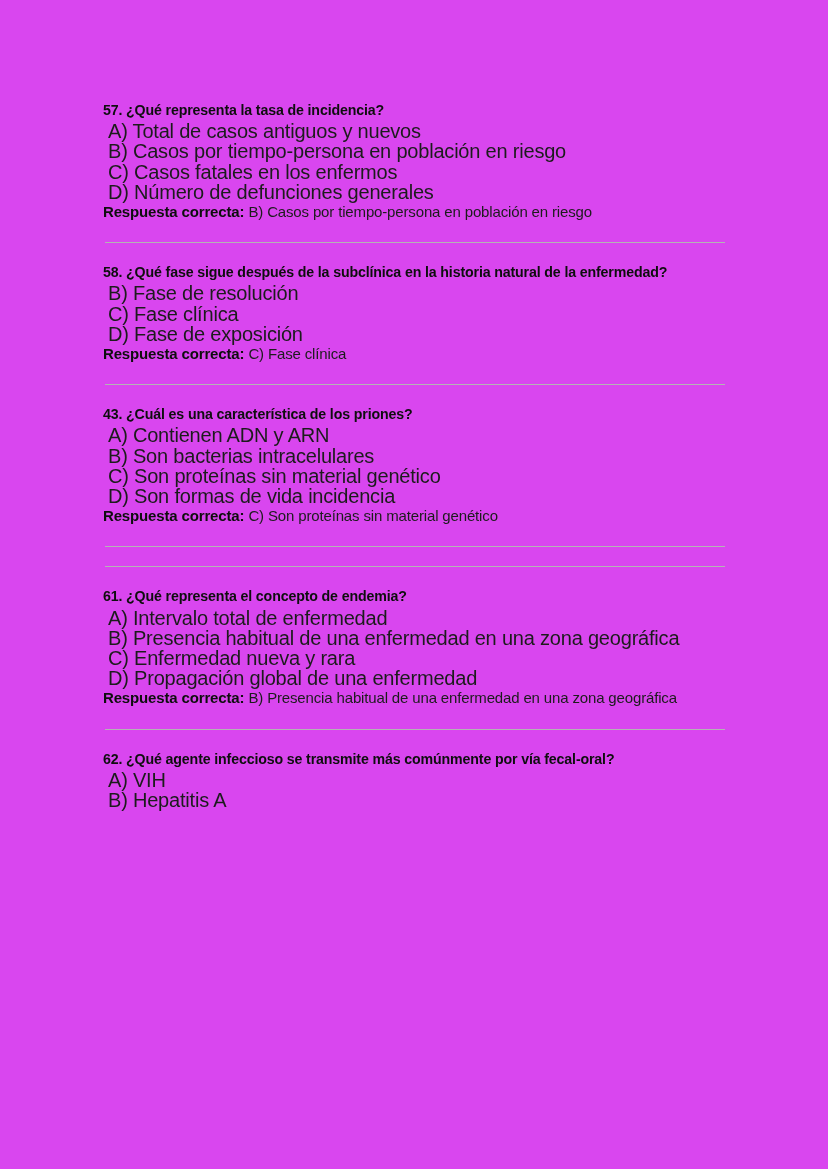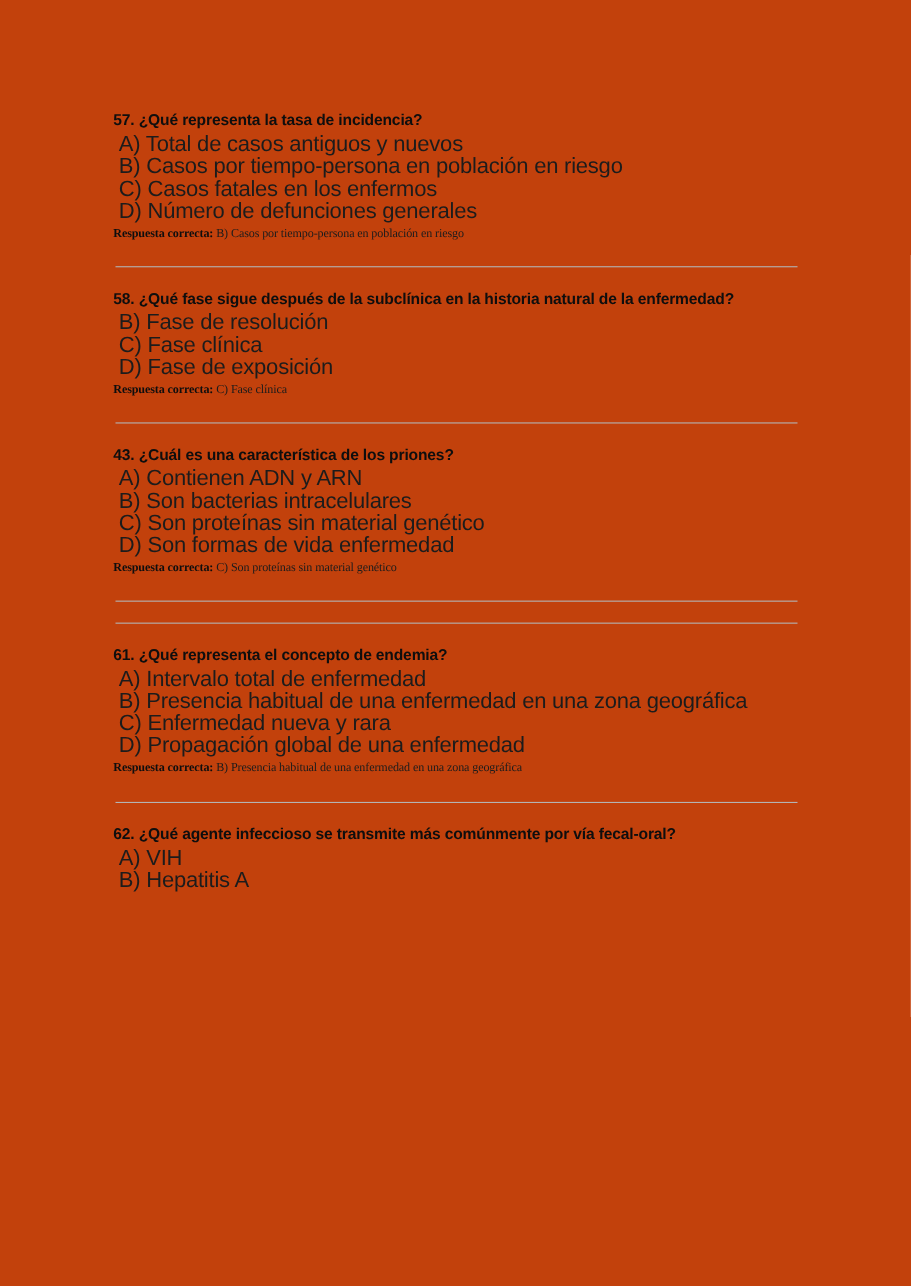--- a/index.html
+++ b/index.html
@@ -14,21 +14,21 @@
     overflow: hidden;
     font-family: "Liberation Sans", "DejaVu Sans", sans-serif;
     color: #1a1a1a;
     -webkit-font-smoothing: antialiased;
   }
 
   .page {
     position: relative;
     width: 828px;
     height: 1169px;
-    background: #c2410c;
+    background: #d946ef;
     box-sizing: border-box;
     padding: 100px 103px 0 103px;
   }
 
   .quiz {
     width: 622px;
   }
 
   .qblock {
     margin: 0;
@@ -47,26 +47,25 @@
   .opt {
     font-size: 20px;
     font-weight: normal;
     line-height: 20.2px;
     color: #1c1c1c;
     margin: 0 0 0 5px;
     letter-spacing: -0.01em;
   }
 
   .answer {
-    font-size: 11px;
+    font-size: 15px;
     line-height: 20.2px;
     color: #1c1c1c;
     margin: 0;
     letter-spacing: -0.01em;
-    font-family: Liberation Serif, serif;
   }
   .answer .answer-label {
     font-weight: bold;
     color: #0e0e0e;
   }
   .answer .answer-text {
     font-weight: normal;
   }
 
   .divider {
@@ -105,21 +104,21 @@
       <p class="opt">D) Fase de exposición</p>
       <p class="answer"><span class="answer-label">Respuesta correcta:</span><span class="answer-text"> C) Fase clínica</span></p>
     </section>
     <hr class="divider">
 
     <section class="qblock">
       <p class="q-stem">43. ¿Cuál es una característica de los priones?</p>
       <p class="opt">A) Contienen ADN y ARN</p>
       <p class="opt">B) Son bacterias intracelulares</p>
       <p class="opt">C) Son proteínas sin material genético</p>
-      <p class="opt">D) Son formas de vida enfermedad</p>
+      <p class="opt">D) Son formas de vida incidencia</p>
       <p class="answer"><span class="answer-label">Respuesta correcta:</span><span class="answer-text"> C) Son proteínas sin material genético</span></p>
     </section>
     <hr class="divider">
 
     <hr class="divider">
 
     <section class="qblock">
       <p class="q-stem">61. ¿Qué representa el concepto de endemia?</p>
       <p class="opt">A) Intervalo total de enfermedad</p>
       <p class="opt">B) Presencia habitual de una enfermedad en una zona geográfica</p>

